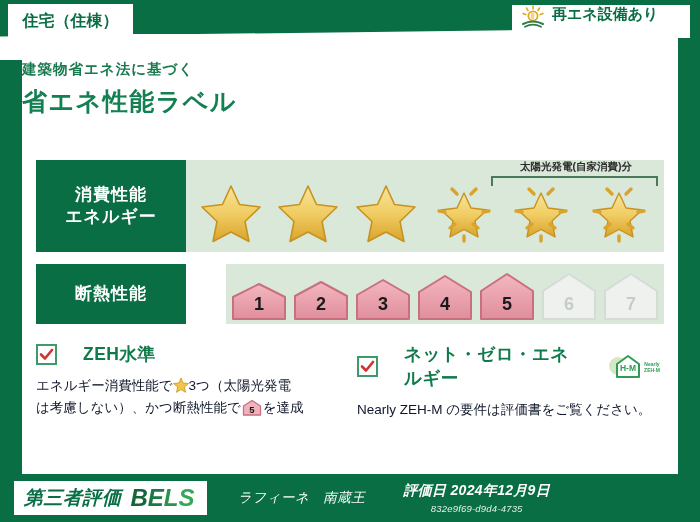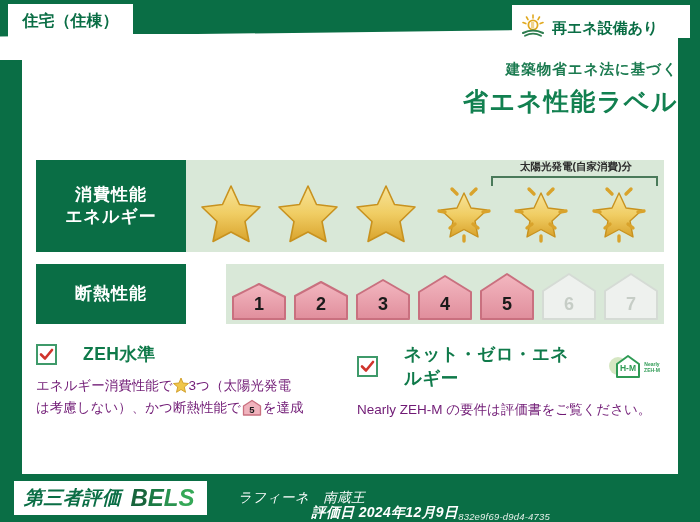--- a/index.html
+++ b/index.html
@@ -34,37 +34,37 @@
     display:flex;align-items:center;justify-content:center;
     z-index:5;
   }
   .type-chip span{
     color:#0a6e45;font-weight:bold;font-size:16px;letter-spacing:0px;
   }
   .renew-chip{
     position:absolute;right:10px;top:5px;
     height:33px;min-width:160px;
     background:#ffffff;
-    display:flex;align-items:flex-end;gap:6px;
+    display:flex;align-items:flex-start;gap:6px;
     padding:0 10px 0 8px;
     z-index:5;
   }
   .renew-chip .rtxt{
     color:#0a6e45;font-weight:bold;font-size:15px;
   }
   .sun-ico{width:26px;height:24px;flex:0 0 auto;}
   
   .card{
     position:absolute;left:22px;top:34px;
     width:656px;height:440px;
     background:#ffffff;
     z-index:4;
   }
   .titles{
-    position:absolute;left:0;right:0;top:26px;text-align:right;padding-left:28px;
+    position:absolute;left:0;right:0;top:26px;text-align:left;
   }
   .title-sub{
     color:#1a7a4f;font-weight:bold;font-size:14.5px;letter-spacing:1px;
   }
   .title-main{
     color:#128050;font-weight:bold;font-size:25px;letter-spacing:1.5px;margin-top:6px;
   }
   
   .row{
     position:absolute;left:14px;width:628px;
@@ -127,21 +127,21 @@
     display:flex;align-items:center;justify-content:center;
     box-sizing:border-box;
   }
   .chk svg{width:15px;height:15px;}
   .check-title{
     color:#0f7a4a;font-weight:bold;font-size:17.5px;letter-spacing:0.5px;
   }
   .zehm-logo{margin-left:6px;display:flex;align-items:center;}
   .zehm-logo svg{width:56px;height:30px;display:block;}
   .check-body{
-    margin-top:9px;font-size:13.5px;line-height:1.62;color:#701a75;
+    margin-top:9px;font-size:13.5px;line-height:1.62;color:#0f172a;
   }
   .inline-star{display:inline-block;vertical-align:-3px;width:16px;height:16px;}
   .inline-star svg{width:16px;height:16px;display:block;}
   .inline-house{
     display:inline-block;vertical-align:-4px;width:20px;height:17px;margin:0 1px;
   }
   .inline-house svg{width:20px;height:17px;display:block;}
   
   .footer{
     position:absolute;left:0;bottom:0;width:564px;height:48px;
@@ -159,21 +159,21 @@
   .bels-word .b2{color:#1b7a44;}
   .bels-word .b3{color:#2a9350;}
   .bels-word .b4{color:#35a857;}
   .bldg-name{
     position:absolute;left:238px;top:0;height:48px;
     display:flex;align-items:center;
     color:#ffffff;font-size:13.5px;letter-spacing:0.5px;
   }
   .foot-right{
     position:absolute;right:14px;top:0;height:48px;
-    display:flex;flex-direction:row;align-items:flex-end;justify-content:center;
+    display:flex;flex-direction:column;align-items:center;justify-content:center;
     color:#ffffff;
   }
   .foot-date{font-size:14px;font-weight:bold;letter-spacing:0.3px;}
   .foot-id{font-size:9.5px;margin-top:3px;letter-spacing:0.2px;color:#e6f0ea;}
 </style>
 </head>
 <body>
 
 <div class="label-root">
 

